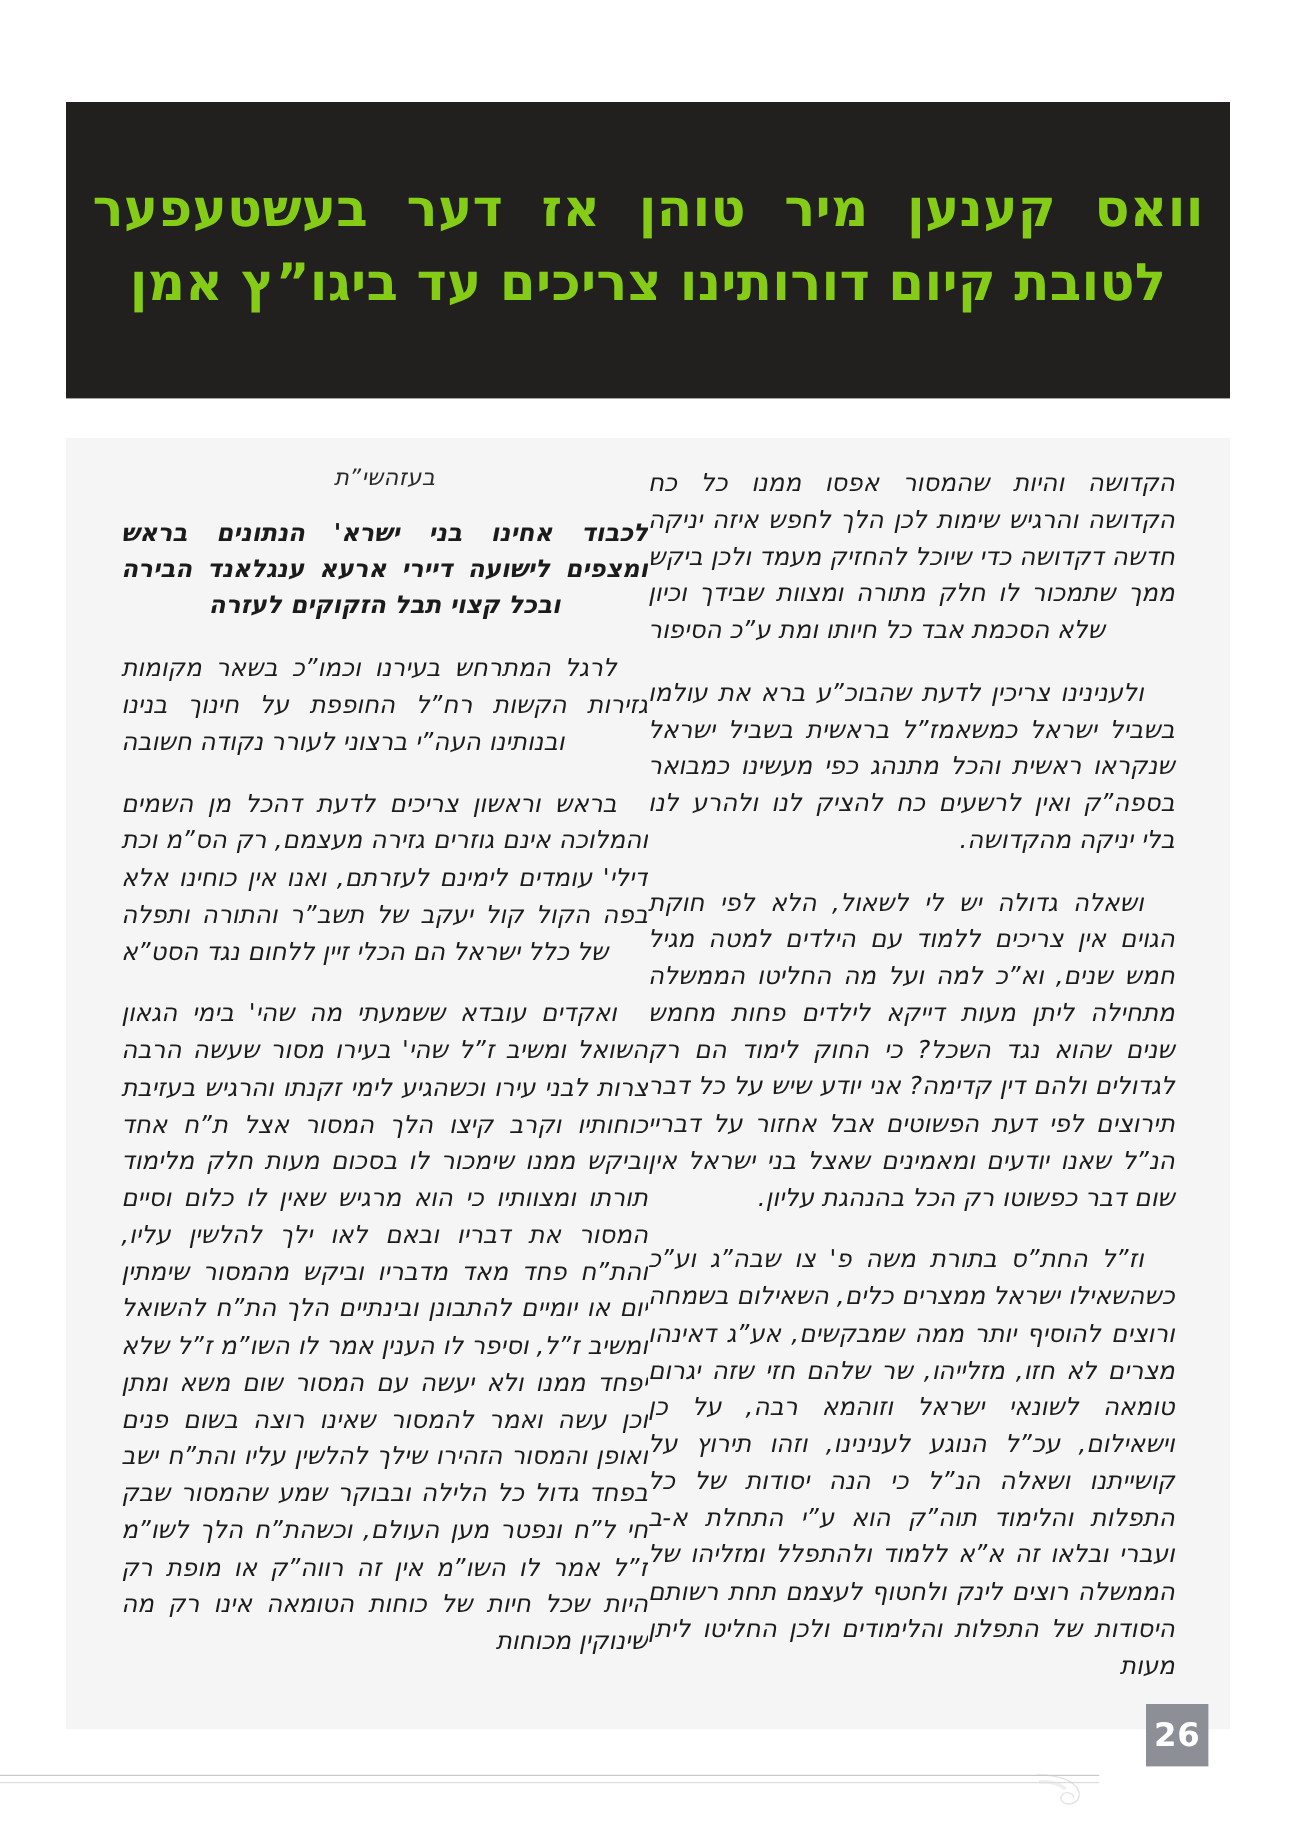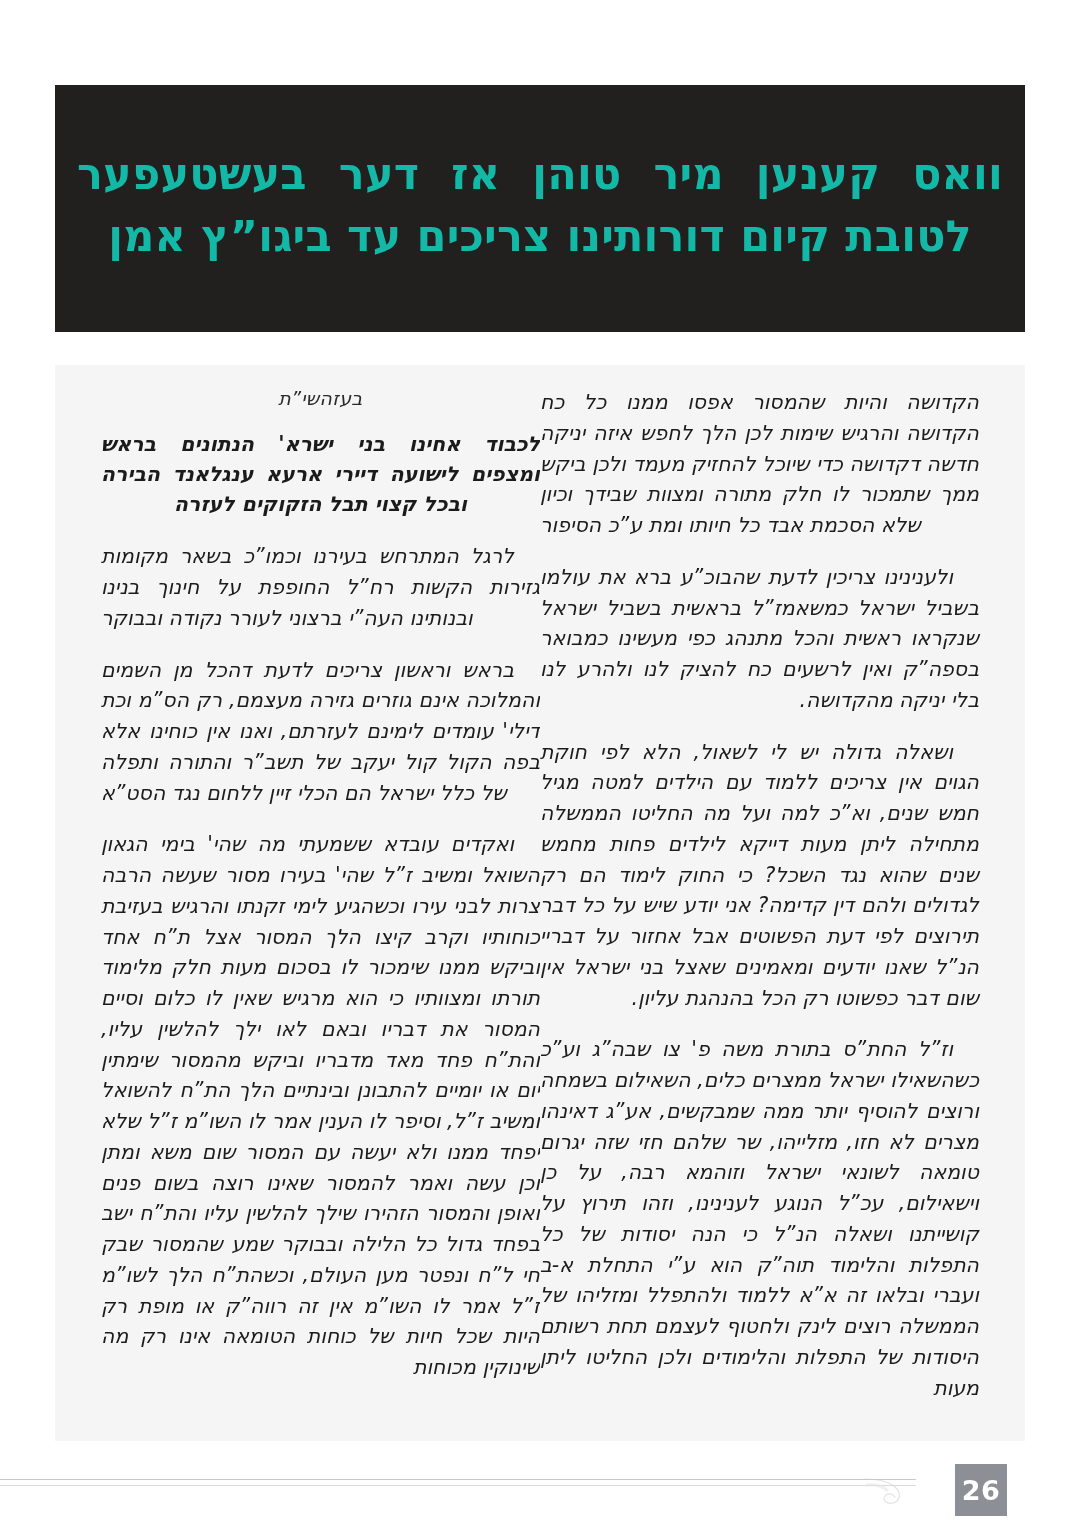--- a/index.html
+++ b/index.html
@@ -29,21 +29,21 @@
     display: flex;
     align-items: center;
     justify-content: center;
   }
   .banner-inner {
     width: 100%;
     padding: 0 22px 6px 22px;
     box-sizing: border-box;
   }
   .headline-line {
-    color: #14b8a6;
+    color: #84cc16;
     font-size: 43px;
     line-height: 1.42;
     font-weight: bold;
     text-align: justify;
     text-align-last: justify;
     direction: rtl;
     white-space: nowrap;
     letter-spacing: 0.2px;
   }
   .headline-line.last {
@@ -138,21 +138,21 @@
     position: absolute;
     left: 862px;
     top: 1470px;
     width: 46px;
     height: 42px;
     opacity: 0.55;
   }
   .pagebox {
     position: absolute;
     left: 955px;
-    top: 1464px;
+    top: 1420px;
     width: 52px;
     height: 52px;
     background: #8c8f96;
     color: #ffffff;
     font-size: 27px;
     font-weight: bold;
     display: flex;
     align-items: center;
     justify-content: center;
     letter-spacing: 0.5px;
@@ -174,21 +174,21 @@
 
     <div class="col right">
       <div class="bh-date">בעזהשי”ת</div>
 
       <div class="bh-address">
         <span class="j">לכבוד אחינו בני ישרא' הנתונים בראש</span>
         <span class="j">ומצפים לישועה דיירי ארעא ענגלאנד הבירה</span>
         <span class="c">ובכל קצוי תבל הזקוקים לעזרה</span>
       </div>
 
-      <p class="para lastcenter">לרגל המתרחש בעירנו וכמו”כ בשאר מקומות גזירות הקשות רח”ל החופפת על חינוך בנינו ובנותינו העה”י ברצוני לעורר נקודה ובבוקר</p>
+      <p class="para lastcenter">לרגל המתרחש בעירנו וכמו”כ בשאר מקומות גזירות הקשות רח”ל החופפת על חינוך בנינו ובנותינו העה”י ברצוני לעורר נקודה חשובה</p>
       <p class="para lastcenter">בראש וראשון צריכים לדעת דהכל מן השמים והמלוכה אינם גוזרים גזירה מעצמם, רק הס”מ וכת דילי' עומדים לימינם לעזרתם, ואנו אין כוחינו אלא בפה הקול קול יעקב של תשב”ר והתורה ותפלה של כלל ישראל הם הכלי זיין ללחום נגד הסט”א</p>
       <p class="para">ואקדים עובדא ששמעתי מה שהי' בימי הגאון השואל ומשיב ז”ל שהי' בעירו מסור שעשה הרבה צרות לבני עירו וכשהגיע לימי זקנתו והרגיש בעזיבת כוחותיו וקרב קיצו הלך המסור אצל ת”ח אחד וביקש ממנו שימכור לו בסכום מעות חלק מלימוד תורתו ומצוותיו כי הוא מרגיש שאין לו כלום וסיים המסור את דבריו ובאם לאו ילך להלשין עליו, והת”ח פחד מאד מדבריו וביקש מהמסור שימתין יום או יומיים להתבונן ובינתיים הלך הת”ח להשואל ומשיב ז”ל, וסיפר לו הענין אמר לו השו”מ ז”ל שלא יפחד ממנו ולא יעשה עם המסור שום משא ומתן וכן עשה ואמר להמסור שאינו רוצה בשום פנים ואופן והמסור הזהירו שילך להלשין עליו והת”ח ישב בפחד גדול כל הלילה ובבוקר שמע שהמסור שבק חי ל”ח ונפטר מען העולם, וכשהת”ח הלך לשו”מ ז”ל אמר לו השו”מ אין זה רווה”ק או מופת רק היות שכל חיות של כוחות הטומאה אינו רק מה שינוקין מכוחות</p>
     </div>
 
     <div class="col left">
       <p class="para cont lastcenter">הקדושה והיות שהמסור אפסו ממנו כל כח הקדושה והרגיש שימות לכן הלך לחפש איזה יניקה חדשה דקדושה כדי שיוכל להחזיק מעמד ולכן ביקש ממך שתמכור לו חלק מתורה ומצוות שבידך וכיון שלא הסכמת אבד כל חיותו ומת ע”כ הסיפור</p>
       <p class="para">ולענינינו צריכין לדעת שהבוכ”ע ברא את עולמו בשביל ישראל כמשאמז”ל בראשית בשביל ישראל שנקראו ראשית והכל מתנהג כפי מעשינו כמבואר בספה”ק ואין לרשעים כח להציק לנו ולהרע לנו בלי יניקה מהקדושה.</p>
       <p class="para">ושאלה גדולה יש לי לשאול, הלא לפי חוקת הגוים אין צריכים ללמוד עם הילדים למטה מגיל חמש שנים, וא”כ למה ועל מה החליטו הממשלה מתחילה ליתן מעות דייקא לילדים פחות מחמש שנים שהוא נגד השכל? כי החוק לימוד הם רק לגדולים ולהם דין קדימה? אני יודע שיש על כל דבר תירוצים לפי דעת הפשוטים אבל אחזור על דבריי הנ”ל שאנו יודעים ומאמינים שאצל בני ישראל אין שום דבר כפשוטו רק הכל בהנהגת עליון.</p>
       <p class="para">וז”ל החת”ס בתורת משה פ' צו שבה”ג וע”כ כשהשאילו ישראל ממצרים כלים, השאילום בשמחה ורוצים להוסיף יותר ממה שמבקשים, אע”ג דאינהו מצרים לא חזו, מזלייהו, שר שלהם חזי שזה יגרום טומאה לשונאי ישראל וזוהמא רבה, על כן וישאילום, עכ”ל הנוגע לענינינו, וזהו תירוץ על קושייתנו ושאלה הנ”ל כי הנה יסודות של כל התפלות והלימוד תוה”ק הוא ע”י התחלת א-ב ועברי ובלאו זה א”א ללמוד ולהתפלל ומזליהו של הממשלה רוצים לינק ולחטוף לעצמם תחת רשותם היסודות של התפלות והלימודים ולכן החליטו ליתן מעות</p>
     </div>

